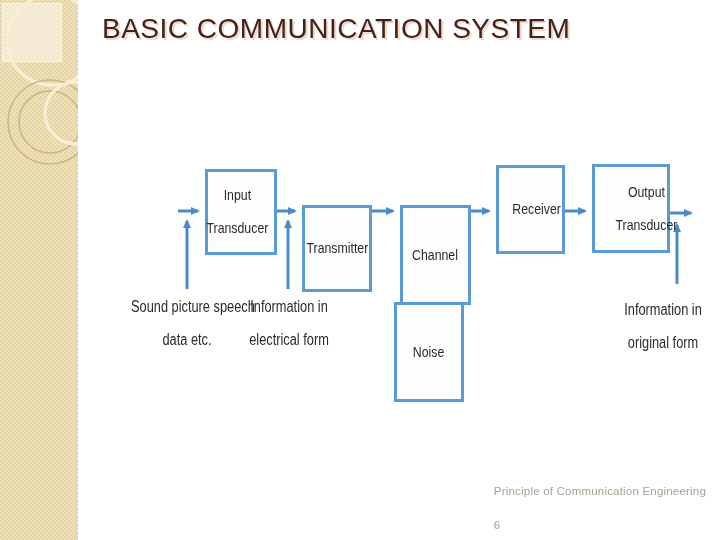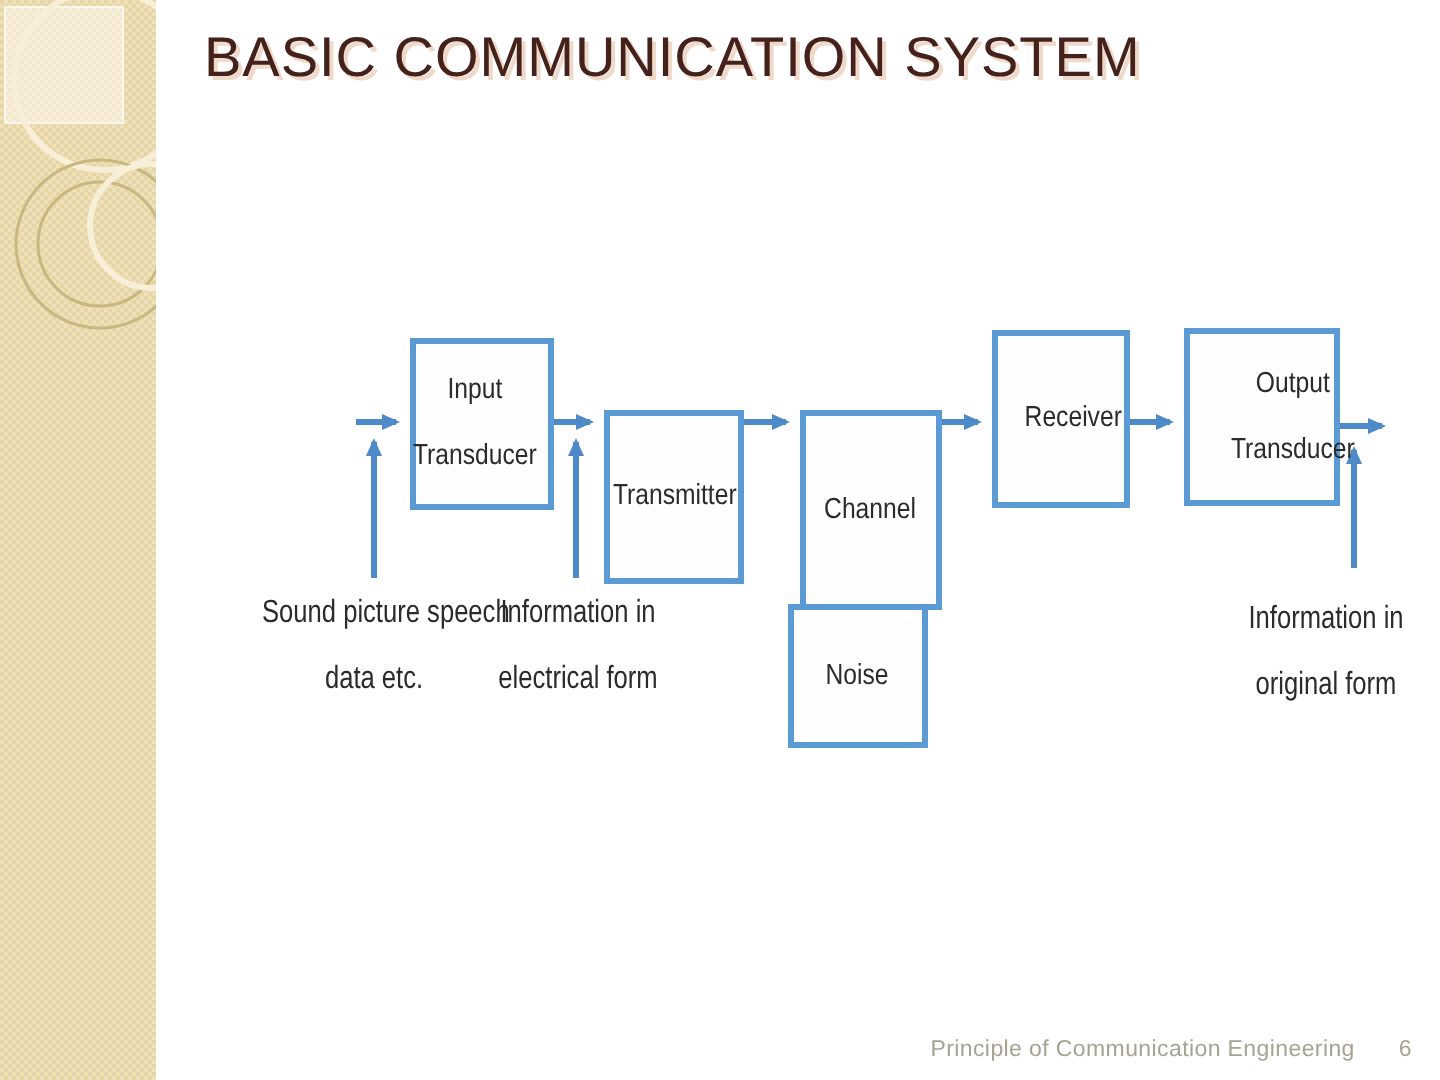--- a/index.html
+++ b/index.html
@@ -60,42 +60,42 @@
   }
   .dbox .dbox-text span { display: block; }
   .dbox .dbox-text span:empty { display: none; }
 
   .box-information-source { left: 104px; top: 163px; width: 74px; height: 94px; }
   .box-input-transducer   { left: 205px; top: 169px; width: 72px; height: 86px; justify-content: flex-end; }
   .box-transmitter        { left: 302px; top: 169px; width: 70px; height: 87px; margin-top: 36px; }
   .box-channel            { left: 400px; top: 166px; width: 71px; height: 100px; margin-top: 39px; }
   .box-receiver           { left: 496px; top: 165px; width: 69px; height: 89px; padding-left: 12px; }
   .box-output-transducer  { left: 592px; top: 164px; width: 78px; height: 89px; padding-left: 30px; }
-  .box-noise              { left: 394px; top: 302px; width: 70px; height: 72px; }
+  .box-noise              { left: 394px; top: 302px; width: 70px; height: 100px; }
 
   .annotation {
     position: absolute;
     width: 140px;
     text-align: center;
     color: #2b2b2b;
     font-size: 16px; line-height: 33px;
     white-space: nowrap;
     transform: scaleX(0.8); transform-origin: center;
   }
   .annotation span { display: block; }
   .annotation-1 { left: 117px; top: 290px; }
   .annotation-2 { left: 219px; top: 290px; }
   .annotation-3 { left: 593px; top: 293px; }
 
   
   .footer {
     position: absolute; right: 14px; bottom: 9px;
     display: flex; gap: 22px; align-items: baseline;
     color: #a6a392;
-    font-size: 11.5px; letter-spacing: 0.2px;
+    font-size: 11.5px; letter-spacing: 0.2px; flex-direction: column;
   }
 </style>
 </head>
 <body>
 
 <div class="slide">
 
   <div class="sidebar">
     <div class="sidebar-highlight"></div>
     <svg width="120" height="540" viewBox="0 0 120 540">

